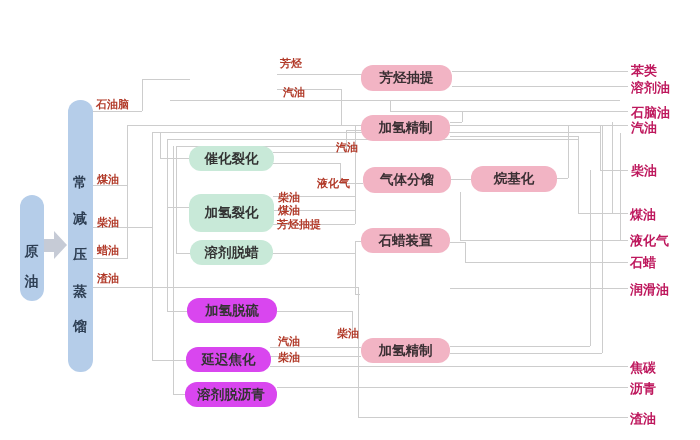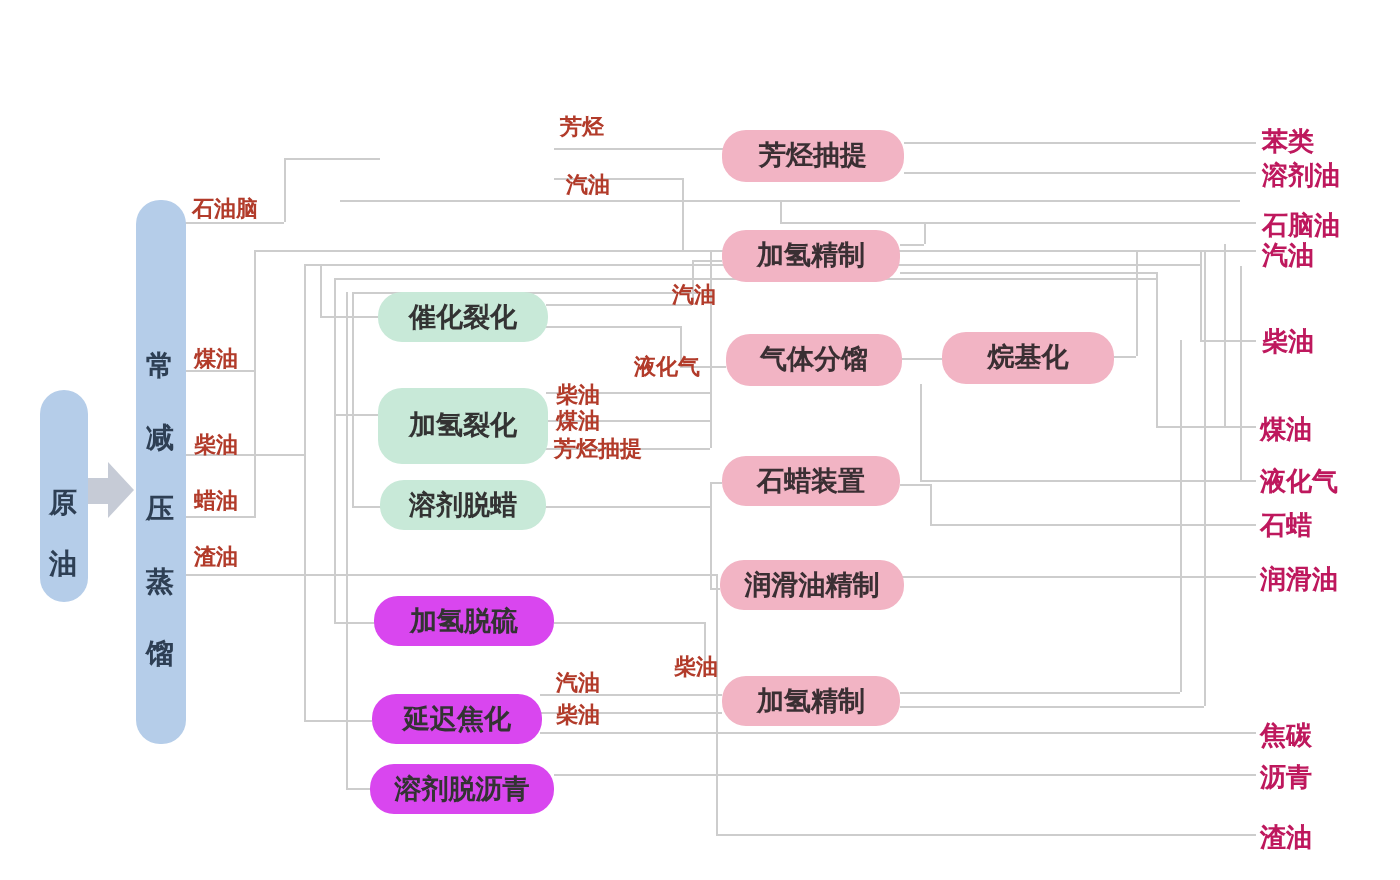--- a/index.html
+++ b/index.html
@@ -46,21 +46,20 @@
 
   <div class="box teal" style="left:187px;top:298px;width:90px;height:25px">加氢脱硫</div>
   <div class="box teal" style="left:186px;top:347px;width:85px;height:25px">延迟焦化</div>
   <div class="box pink" style="left:361px;top:65px;width:91px;height:26px">芳烃抽提</div>
 
   <div class="box teal" style="left:185px;top:382px;width:92px;height:25px">溶剂脱沥青</div>
   <div class="box pink" style="left:361px;top:115px;width:89px;height:26px">加氢精制</div>
   <div class="box pink" style="left:363px;top:167px;width:88px;height:26px">气体分馏</div>
   <div class="box pink" style="left:471px;top:166px;width:86px;height:26px">烷基化</div>
   <div class="box pink" style="left:361px;top:228px;width:89px;height:25px">石蜡装置</div>
-  <div class="box pink" style="left:360px;top:280px;width:92px;height:25px">润滑油精制</div>
   <div class="box pink" style="left:361px;top:338px;width:89px;height:25px">加氢精制</div>
 
   <span class="sl" style="left:96px;top:97px">石油脑</span>
   <span class="sl" style="left:97px;top:172px">煤油</span>
   <span class="sl" style="left:97px;top:215px">柴油</span>
   <span class="sl" style="left:97px;top:243px">蜡油</span>
   <span class="sl" style="left:97px;top:271px">渣油</span>
   <span class="sl" style="left:280px;top:56px">芳烃</span>
   <span class="sl" style="left:283px;top:85px">汽油</span>
   <span class="sl" style="left:336px;top:140px">汽油</span>

